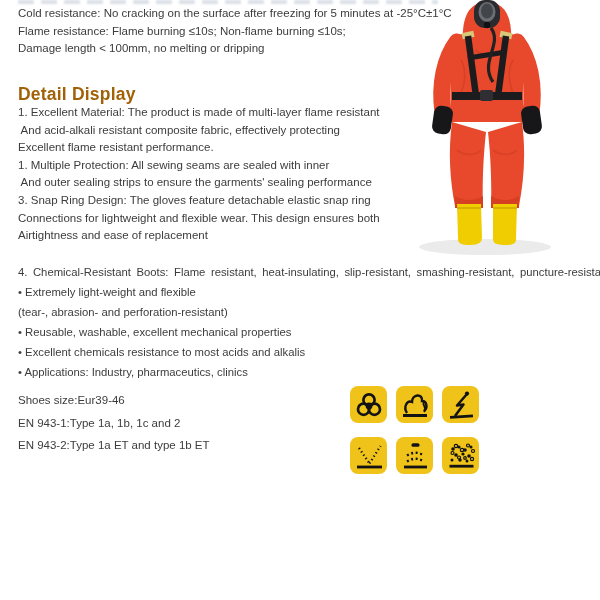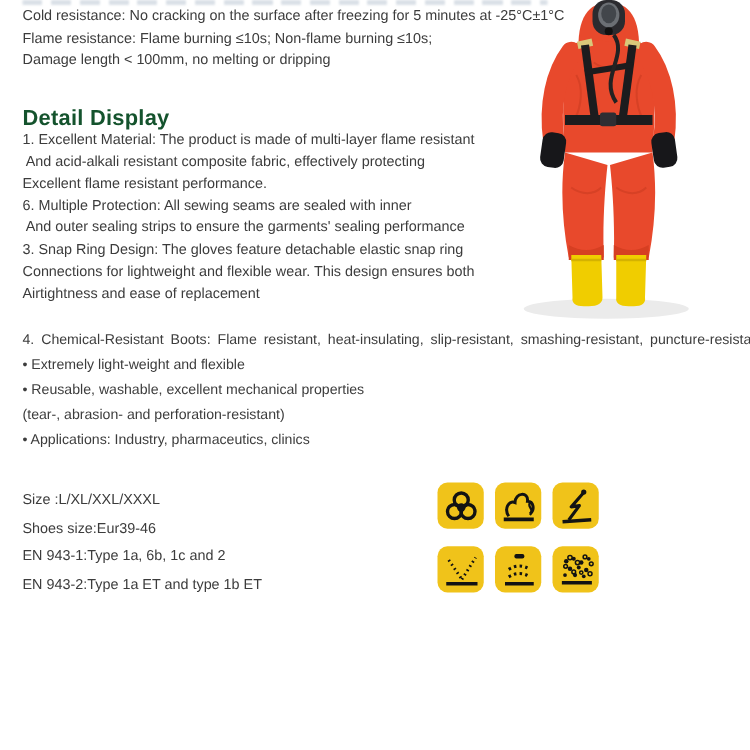--- a/index.html
+++ b/index.html
@@ -11,21 +11,21 @@
   .line{white-space:pre;font-size:11.5px;line-height:17.6px;color:#3c3c3c;}
   
   .top-crop{
     position:absolute;left:18px;top:0;width:420px;height:4px;opacity:.45;
     background:repeating-linear-gradient(90deg,#aebccb 0 16px,transparent 16px 23px);
     filter:blur(1px);
   }
   .specs{position:absolute;left:18px;top:5px;width:560px;}
   .heading{
     position:absolute;left:18px;top:84px;font-size:17.5px;font-weight:bold;
-    color:#14532d;letter-spacing:.2px;
+    color:#a16207;letter-spacing:.2px;
   }
   .detail-lines{position:absolute;left:18px;top:104px;width:420px;}
   .wide-lines{position:absolute;left:18px;top:264px;width:575px;}
   .wide-lines .line{font-size:11.3px;line-height:17.6px;}
   .wide-lines .line.stretch{word-spacing:2.4px;}
   .wide-lines .line.gap{margin-top:2.5px;}
   .size-lines{position:absolute;left:18px;top:389px;}
   .size-lines .line{line-height:22.6px;}
   
   .icon-grid{
@@ -69,39 +69,39 @@
     <div class="line">Flame resistance: Flame burning ≤10s; Non-flame burning ≤10s;</div>
     <div class="line">Damage length &lt; 100mm, no melting or dripping</div>
   </div>
 
   <div class="heading">Detail Display</div>
 
   <div class="detail-lines">
     <div class="line">1. Excellent Material: The product is made of multi-layer flame resistant</div>
     <div class="line"> And acid-alkali resistant composite fabric, effectively protecting</div>
     <div class="line">Excellent flame resistant performance.</div>
-    <div class="line">6. Multiple Protection: All sewing seams are sealed with inner</div>
+    <div class="line">1. Multiple Protection: All sewing seams are sealed with inner</div>
     <div class="line"> And outer sealing strips to ensure the garments' sealing performance</div>
     <div class="line">3. Snap Ring Design: The gloves feature detachable elastic snap ring</div>
     <div class="line">Connections for lightweight and flexible wear. This design ensures both</div>
     <div class="line">Airtightness and ease of replacement</div>
   </div>
 
   <div class="wide-lines">
     <div class="line stretch">4. Chemical-Resistant Boots: Flame resistant, heat-insulating, slip-resistant, smashing-resistant, puncture-resistant, and</div>
     <div class="line gap">• Extremely light-weight and flexible</div>
+    <div class="line gap">(tear-, abrasion- and perforation-resistant)</div>
     <div class="line gap">• Reusable, washable, excellent mechanical properties</div>
-    <div class="line gap">(tear-, abrasion- and perforation-resistant)</div>
+    <div class="line gap">• Excellent chemicals resistance to most acids and alkalis</div>
     <div class="line gap">• Applications: Industry, pharmaceutics, clinics</div>
   </div>
 
   <div class="size-lines">
-    <div class="line">Size :L/XL/XXL/XXXL</div>
     <div class="line">Shoes size:Eur39-46</div>
-    <div class="line">EN 943-1:Type 1a, 6b, 1c and 2</div>
+    <div class="line">EN 943-1:Type 1a, 1b, 1c and 2</div>
     <div class="line">EN 943-2:Type 1a ET and type 1b ET</div>
   </div>
 
   <svg class="suit" viewBox="0 0 155 262" xmlns="http://www.w3.org/2000/svg">
     <ellipse cx="80" cy="247" rx="66" ry="8" fill="#ebebeb"></ellipse>
 
     <path d="M58,44 C56,14 66,2 82,2 C98,2 108,14 106,44 Z" fill="#e8492c"></path>
 
     <rect x="69" y="0" width="26" height="28" rx="11" fill="#2b2b2f"></rect>
     <ellipse cx="82" cy="12" rx="8.5" ry="10" fill="#6b6f74"></ellipse>

